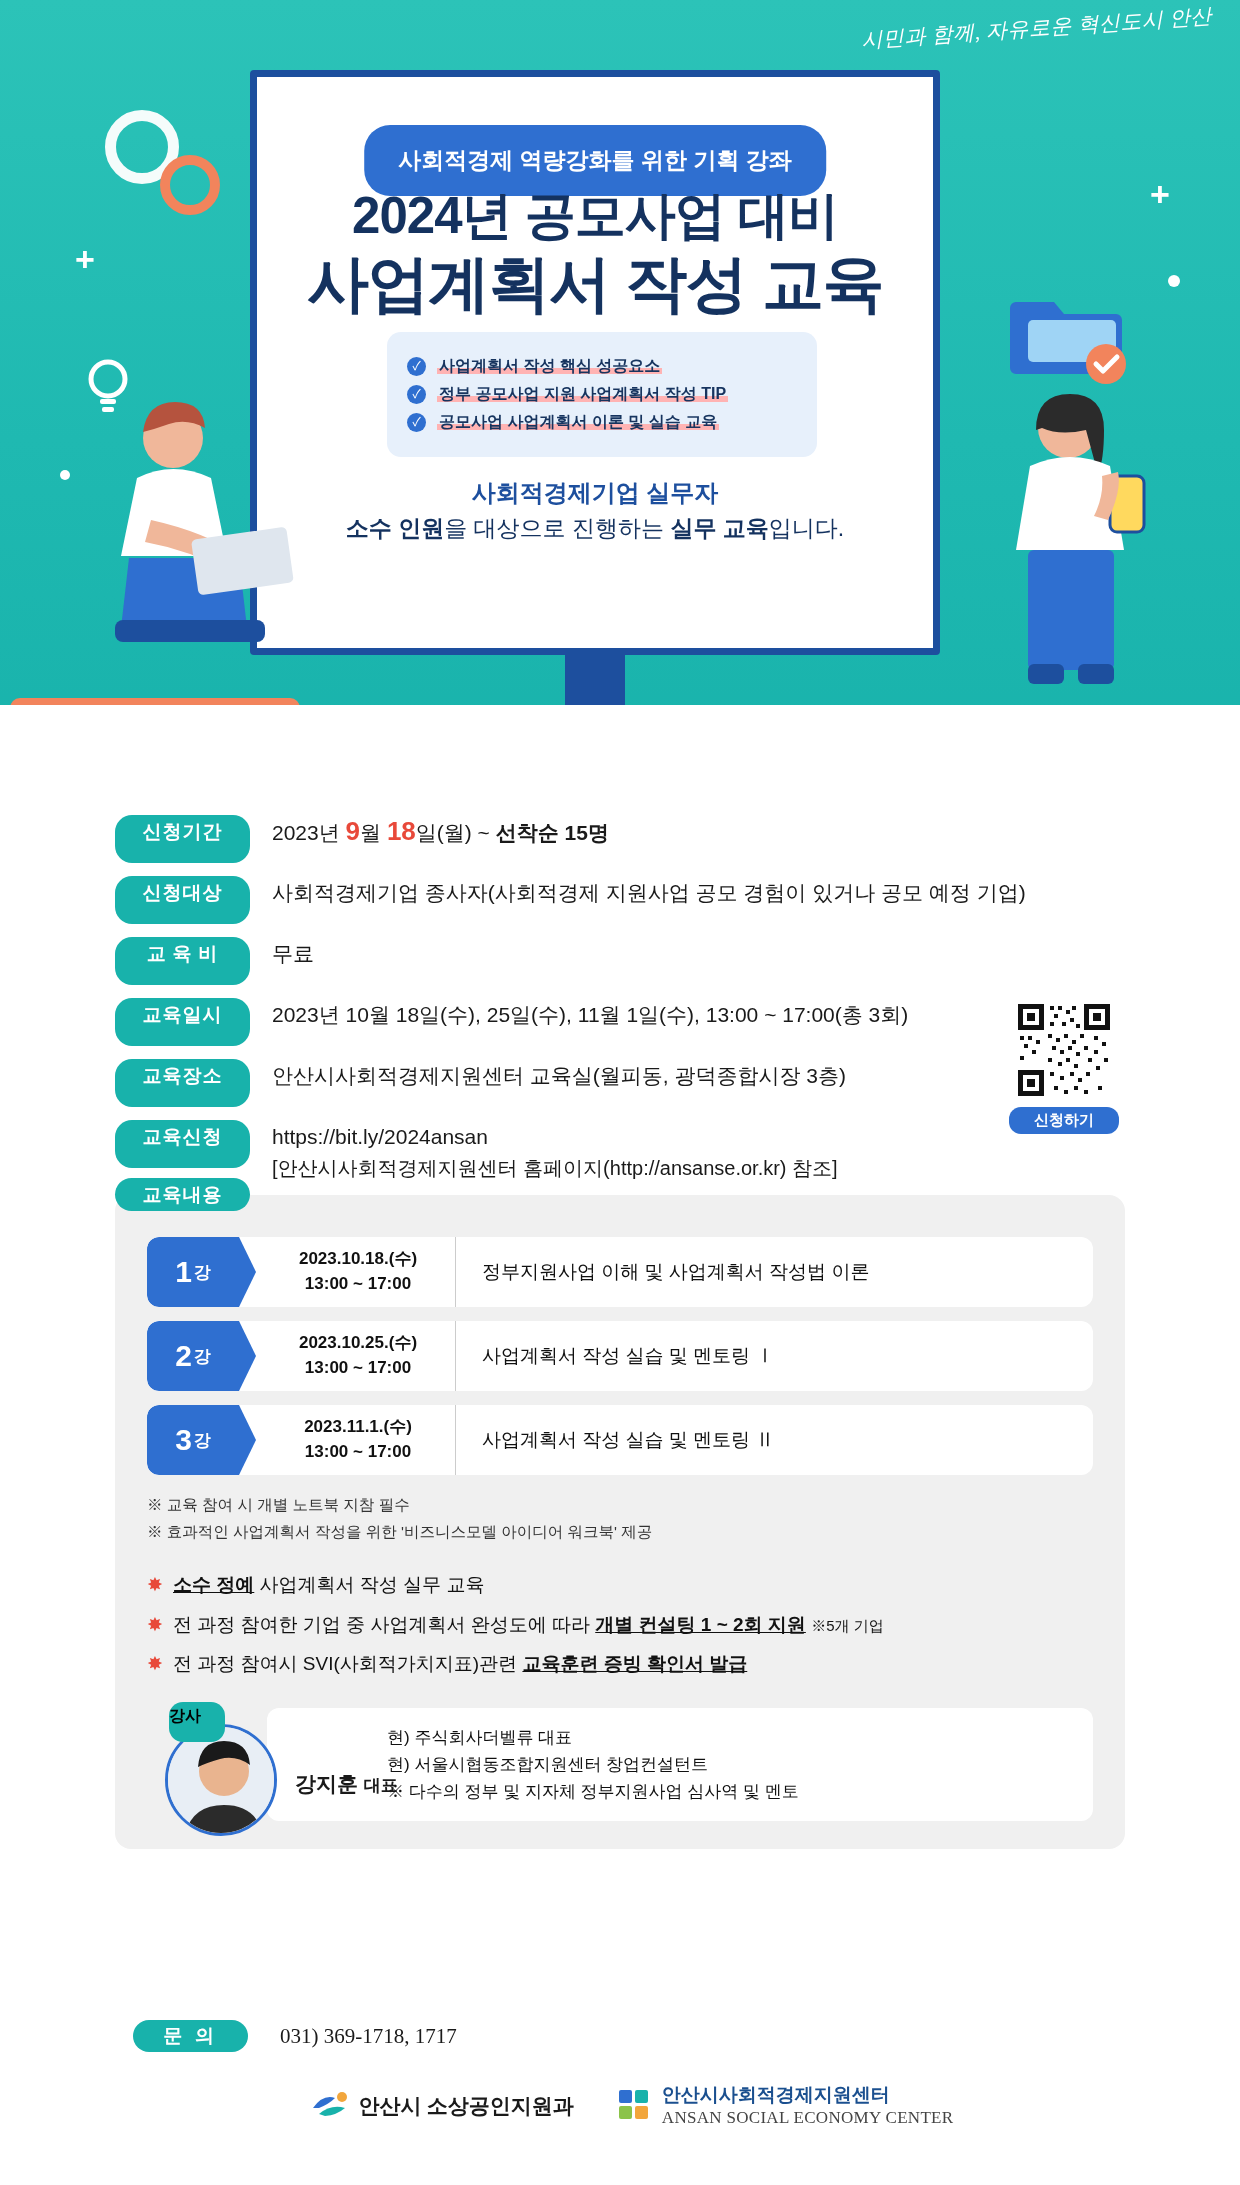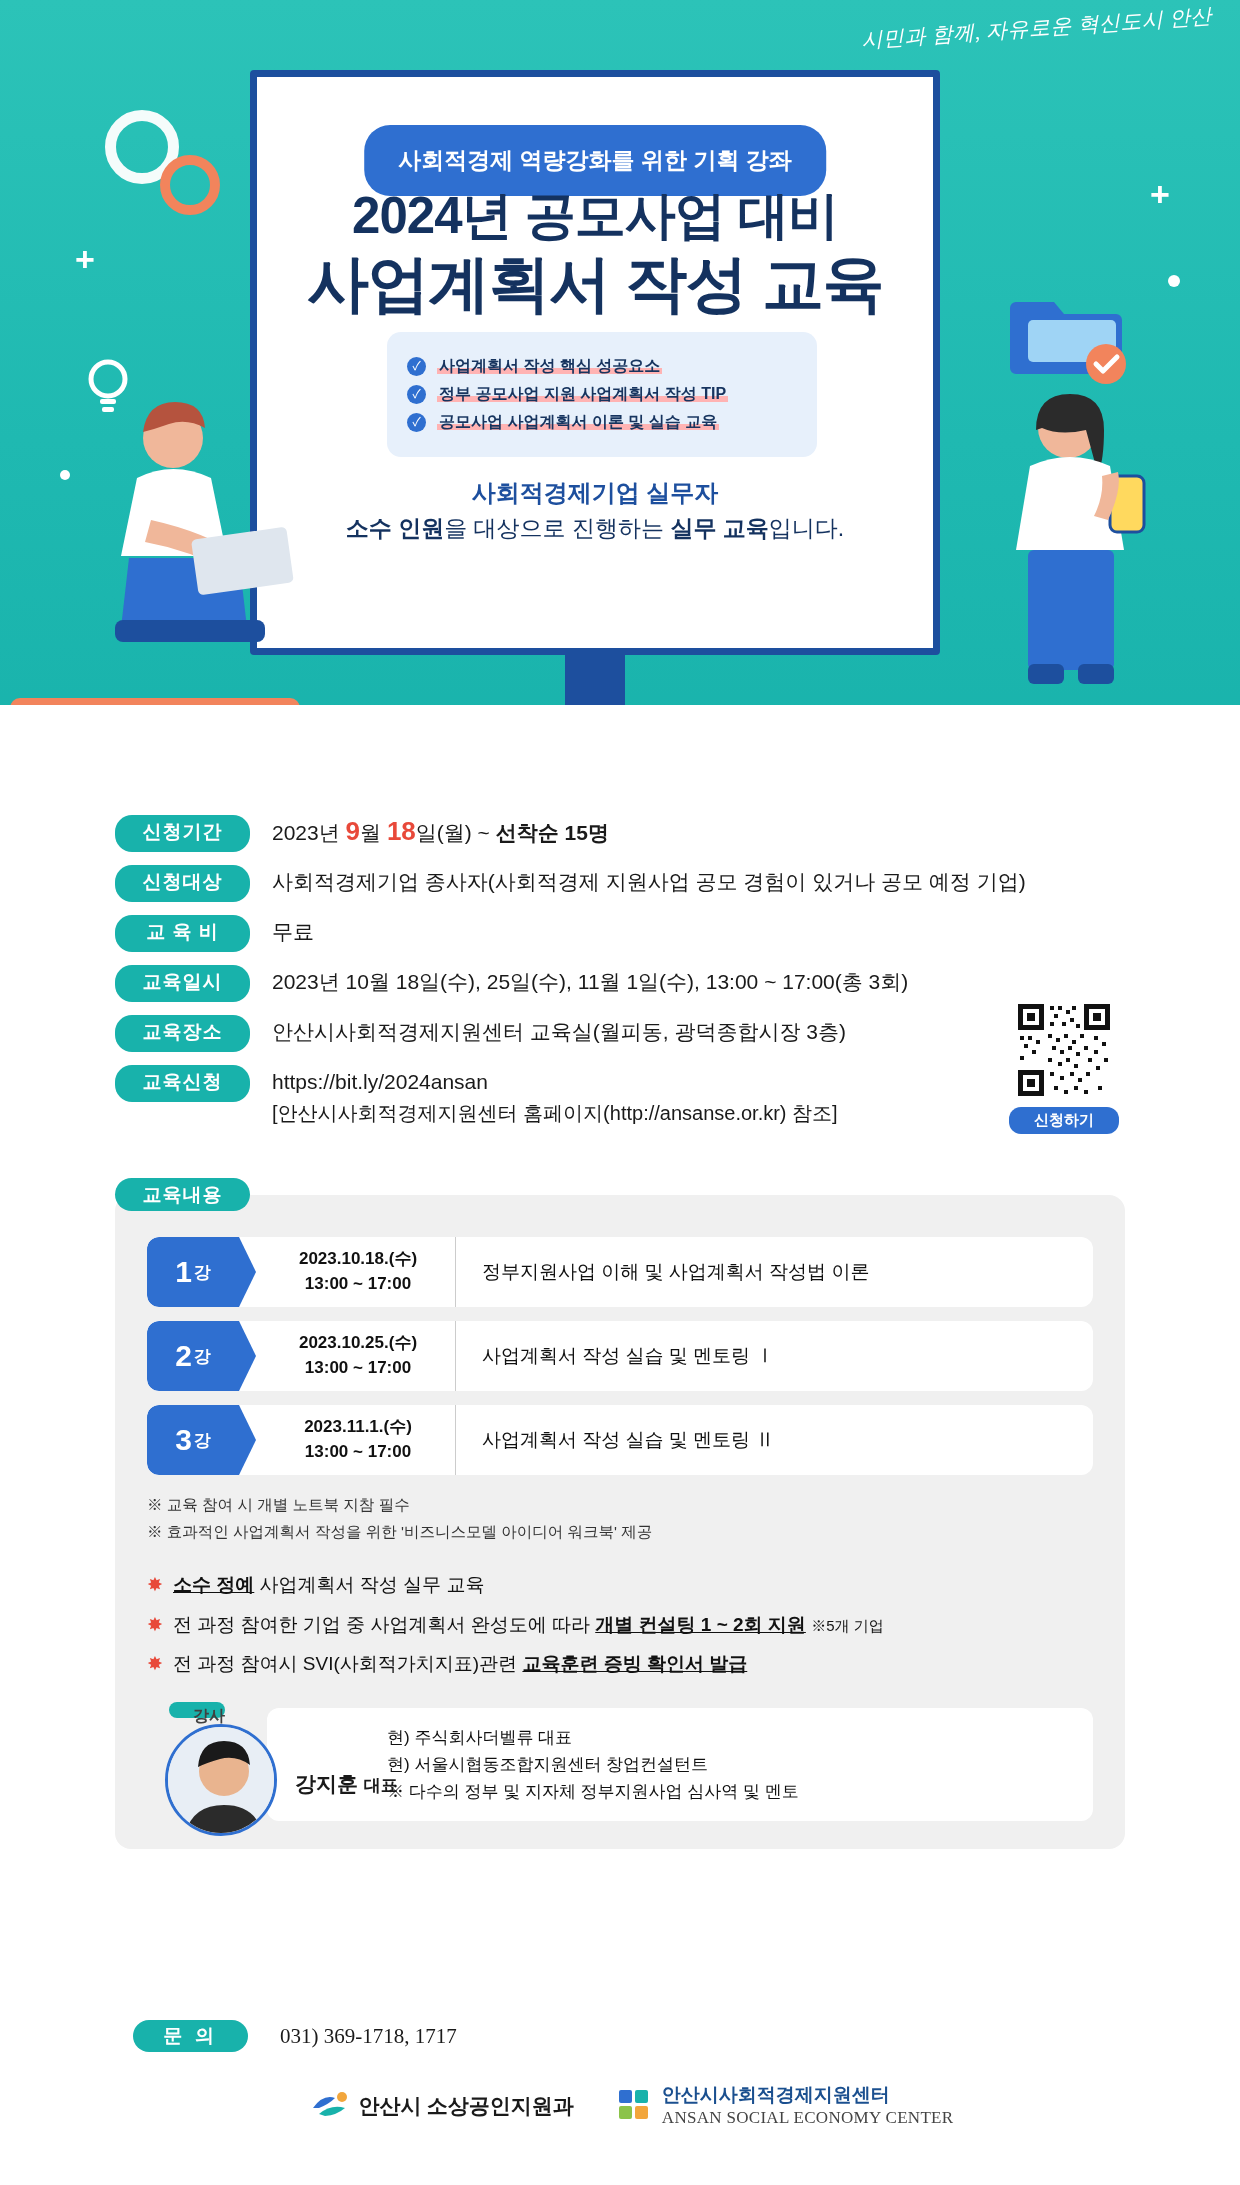--- a/index.html
+++ b/index.html
@@ -138,28 +138,29 @@
 
   .books { position: absolute; left: 10px; top: 690px; width: 300px; height: 95px; }
 
   .folder { position: absolute; left: 1010px; top: 280px; width: 120px; height: 110px; }
 
   
   .info { position: absolute; left: 0; top: 815px; width: 1240px; }
   .info-row { display: flex; align-items: flex-start; margin-bottom: 13px; }
   .tag {
     flex: none;
-    width: 135px; height: 37px;
+    width: 135px; height: 48px;
     background: #18b2ab;
     color: #ffffff;
     font-size: 19px; font-weight: bold;
     border-radius: 17px;
     text-align: center; line-height: 33px;
     margin-left: 115px;
     letter-spacing: 1px;
+    font-family: Liberation Serif, serif;
   }
   .info-val {
     margin-left: 22px;
     font-size: 21px;
     color: #1a1a1a;
     line-height: 33px;
     white-space: nowrap;
   }
   .info-val b { font-weight: bold; }
   .info-val .num { color: #e8493a; font-weight: bold; font-size: 26px; }
@@ -233,23 +234,23 @@
   .star { flex: none; width: 26px; font-size: 19px; color: #e8493a; line-height: 1.45; }
   .point-text { font-size: 19px; color: #111; line-height: 1.45; }
   .point-text .u { text-decoration: underline; font-weight: bold; }
   .point-text b { font-weight: bold; }
   .point-text .small { font-size: 15px; }
 
   
   .lecturer { margin-top: 30px; position: relative; }
   .lec-tag {
     position: absolute; left: 22px; top: -6px;
-    width: 56px; height: 16px; background: #18b2ab; color: #404040;
+    width: 56px; height: 40px; background: #18b2ab; color: #000000;
     font-size: 16px; font-weight: bold; border-radius: 14px;
-    text-align: right; line-height: 28px; z-index: 4;
+    text-align: left; line-height: 28px; z-index: 4;
   }
   .lec-card {
     margin-left: 120px;
     background: #ffffff;
     border-radius: 12px;
     min-height: 104px;
     padding: 16px 20px 16px 120px;
   }
   .lec-photo {
     position: absolute; left: 18px; top: 16px;

